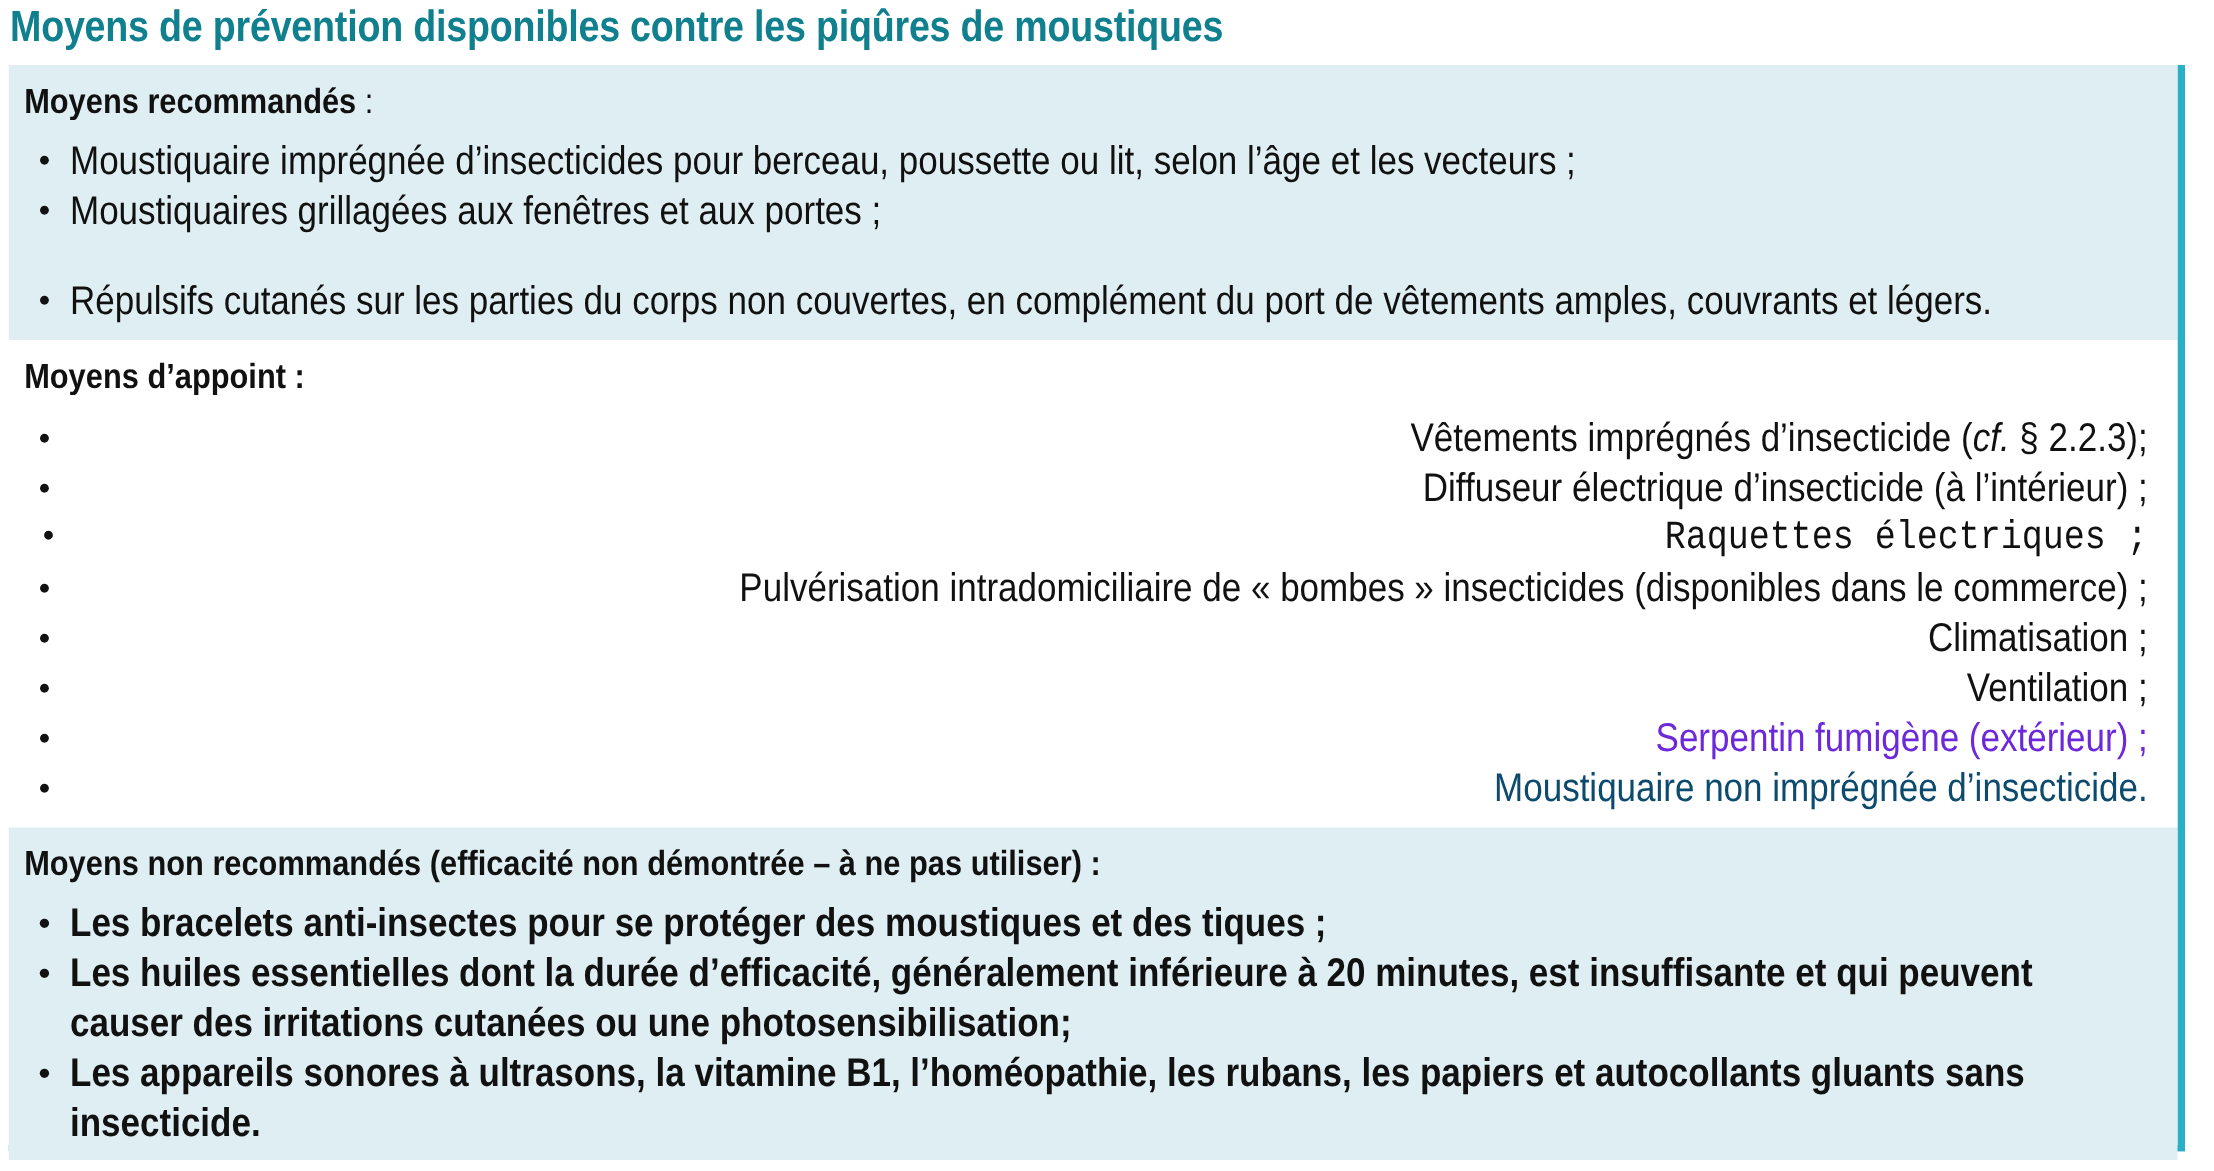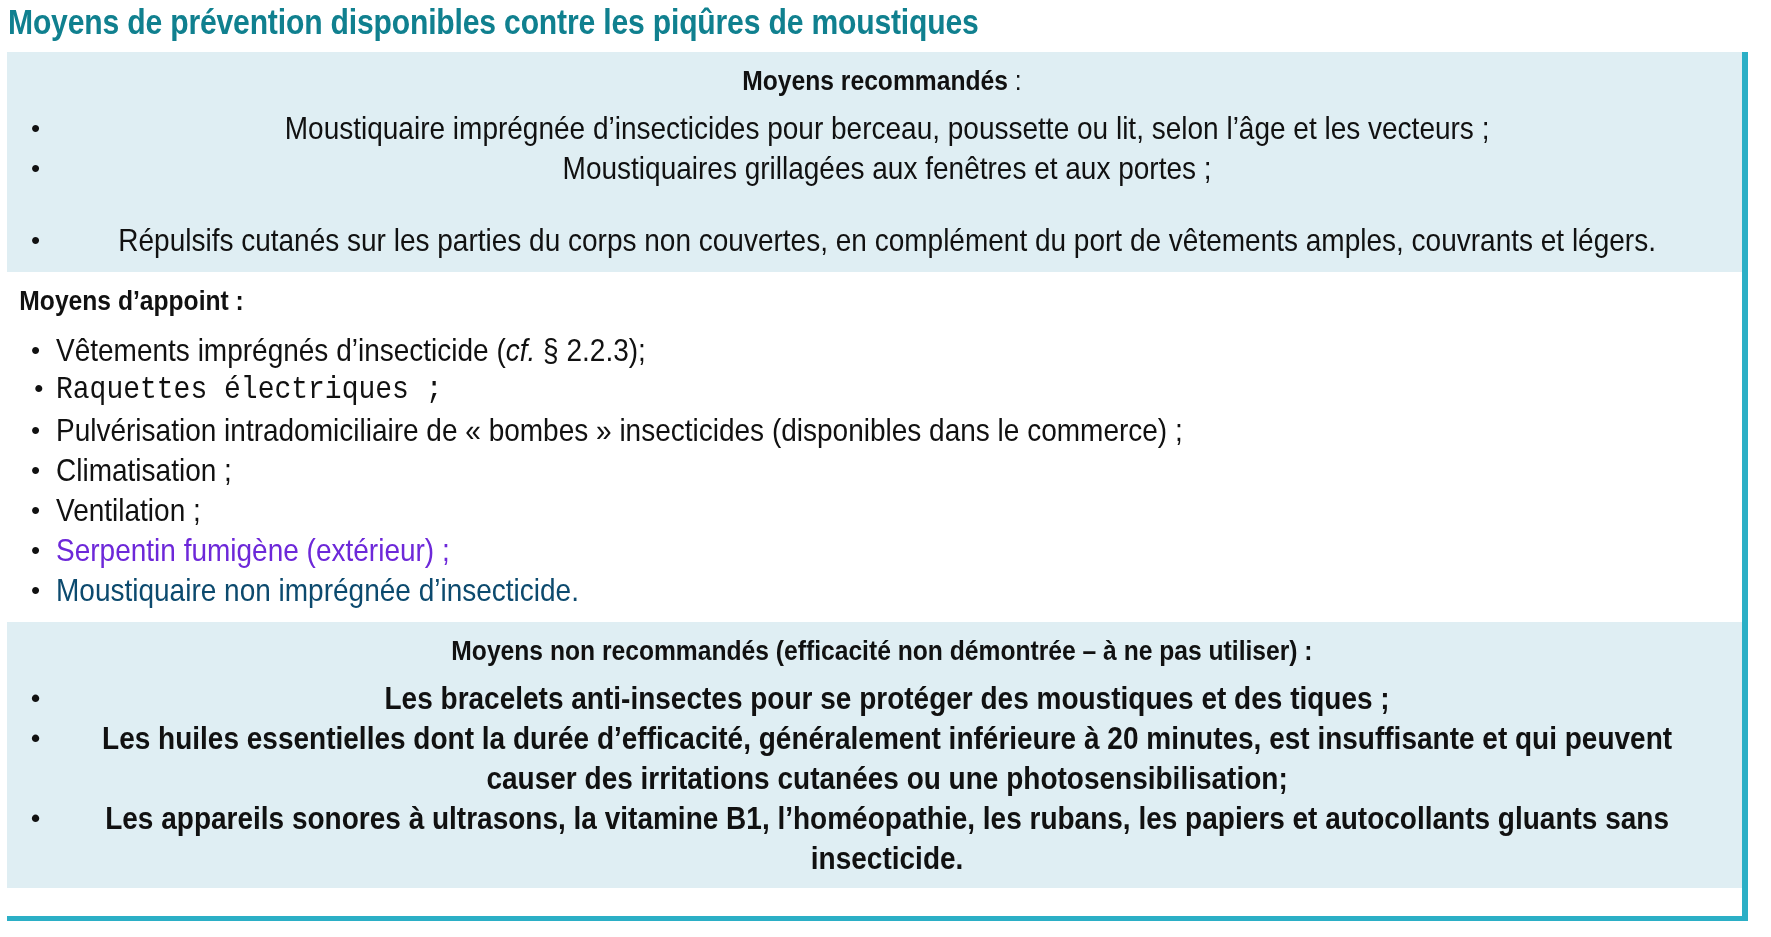--- a/index.html
+++ b/index.html
@@ -51,21 +51,20 @@
   }
 
   .band {
     position: relative;
     box-sizing: border-box;
     background: #ffffff;
     padding: 0;
   }
   .band.tinted {
     background: #dfeef3;
-    text-align: center;
   }
 
   
   .sec-heading {
     font-size: 28px;
     line-height: 30px;
     font-weight: bold;
     color: #111111;
     padding: 14px 0 6px 14px;
     transform: scaleX(0.88);
@@ -103,21 +102,21 @@
     left: 24px;
     top: 0;
     font-size: 26px;
     line-height: 40px;
     color: #111111;
   }
   ul.blist li i { font-style: italic; }
 
   .band1 { padding-top: 0px; }
   .band1 ul.blist { padding-top: 6px; }
-  .band2 ul.blist { padding-top: 8px; }
+  .band2 ul.blist { padding-top: 8px; text-align: right; }
   .band3 ul.blist { padding-top: 6px; }
 </style>
 </head>
 <body>
 
 <div class="figure">
 
   <div class="fig-title" style="color: rgb(16, 128, 143);">Moyens de prévention disponibles contre les piqûres de moustiques</div>
 
   <div class="box" style="border-right-color: rgb(43, 175, 198); border-bottom-color: rgb(43, 175, 198);">
@@ -139,20 +138,23 @@
       </ul>
     </div>
 
     <div class="band band2">
       <div class="sec-heading" style="color: rgb(17, 17, 17);">
         <b>Moyens d’appoint :</b>
       </div>
       <ul class="blist">
         <li style="color: rgb(17, 17, 17);">
             <span class="ltxt"><span>Vêtements imprégnés d’insecticide (</span><i>cf.</i><span> § 2.2.3);</span></span>
+          </li>
+        <li style="color: rgb(17, 17, 17);">
+            <span class="ltxt">Diffuseur électrique d’insecticide (à l’intérieur) ;</span>
           </li>
         <li style="color: rgb(17, 17, 17); font-family: Liberation Mono, monospace;">
             <span class="ltxt">Raquettes électriques ;</span>
           </li>
         <li style="color: rgb(17, 17, 17);">
             <span class="ltxt">Pulvérisation intradomiciliaire de « bombes » insecticides (disponibles dans le commerce) ;</span>
           </li>
         <li style="color: rgb(17, 17, 17);">
             <span class="ltxt">Climatisation ;</span>
           </li>

